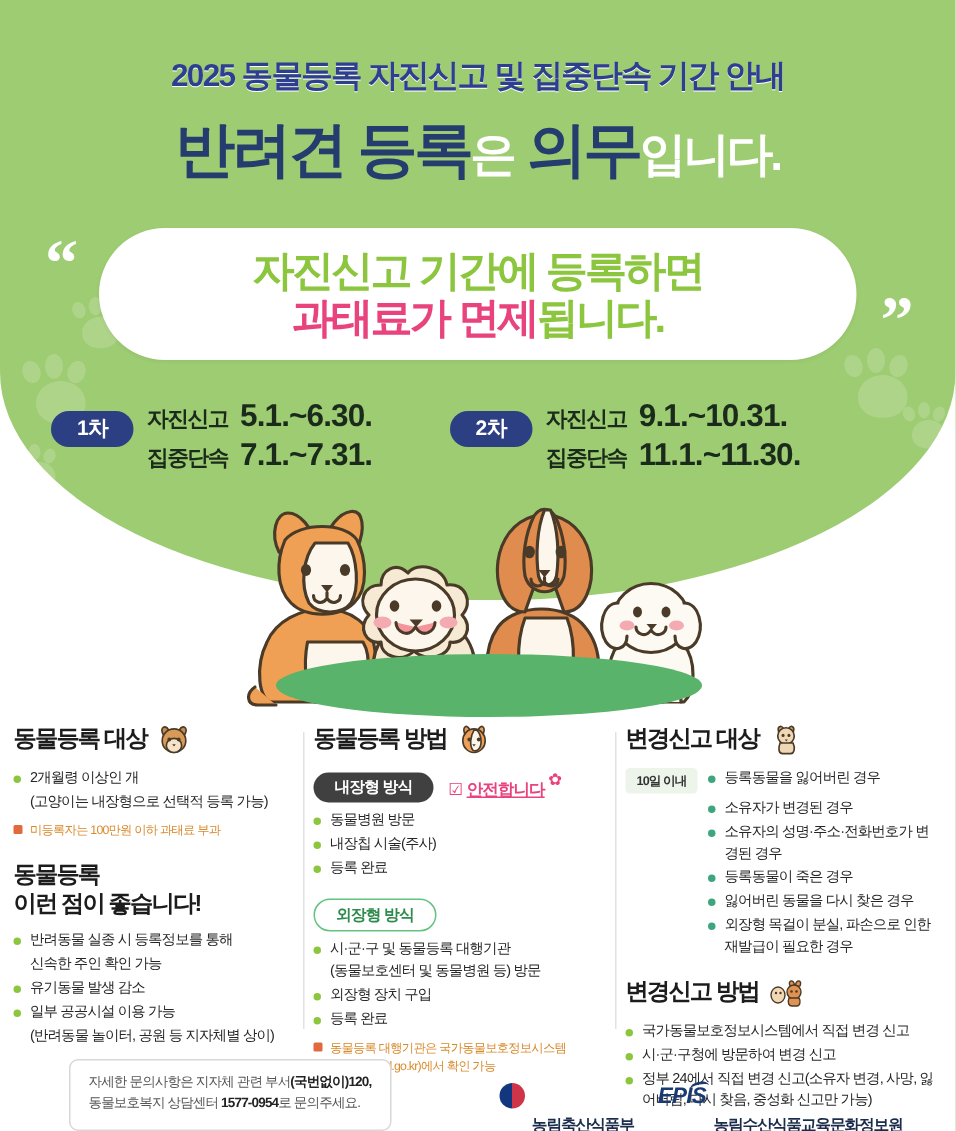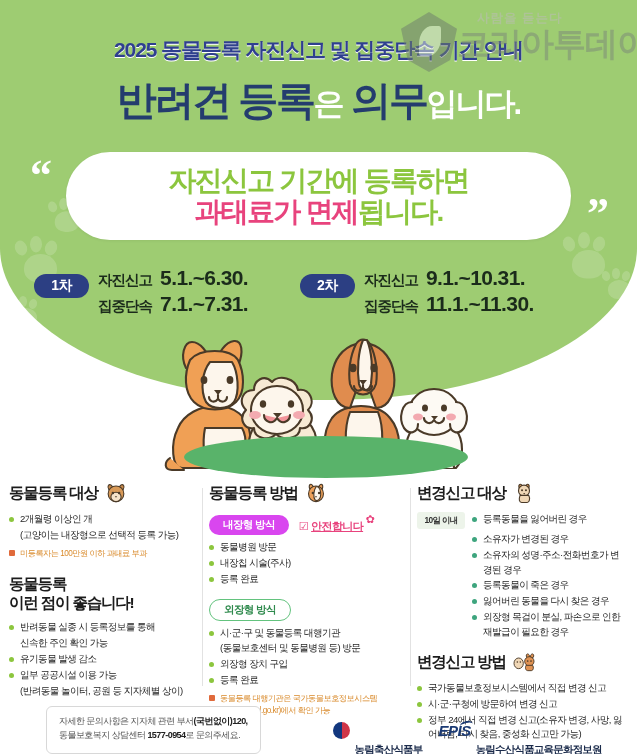--- a/index.html
+++ b/index.html
@@ -150,21 +150,21 @@
     font-size:8.2px; color:#d98a2b; letter-spacing:-.5px; margin-top:5px;
     padding-left:11px; position:relative; line-height:1.4;
   }
   .note:before{
     content:""; position:absolute; left:0; top:2px; width:6px; height:6px;
     background:#f0a93c; border-radius:1px;
   }
   .note.greenmark:before{ background:#e06a3b; }
 
   .pill{
-    display:inline-block; background:#d946ef; color:#fff; font-size:10.5px;
+    display:inline-block; background:#404040; color:#fff; font-size:10.5px;
     font-weight:800; letter-spacing:-.6px; border-radius:11px; padding:3px 14px;
     margin:3px 0 5px;
   }
   .pill.outline{ background:#fff; color:#2f8a4d; border:1.4px solid #63c37e; }
 
   .safe{
     display:inline-flex; align-items:center; gap:3px; margin-left:10px;
     font-size:11px; font-weight:800; color:#e8437d; letter-spacing:-.6px;
     position:relative;
   }
@@ -249,25 +249,20 @@
         <span class="pad t3"></span>
     </div>
     <div class="paw paw-e">
       <span class="pad main"></span>
         <span class="pad t1"></span>
         <span class="pad t2"></span>
         <span class="pad t3"></span>
     </div>
   </div>
 
-  <div class="watermark">
-    <div class="wm-leaf"></div>
-    <div class="wm-small">사람을 듣는다</div>
-    <div class="wm-big">코리아투데이</div>
-  </div>
 
   <div class="title-line">2025 동물등록 자진신고 및 집중단속 기간 안내</div>
 
   <div class="headline">
     <span class="nv">반려견 등록</span><span class="wh">은</span>
     <span class="nv">의무</span><span class="wh">입니다.</span>
   </div>
 
   <div class="quote-wrap">
     <span class="q-mark q-open">“</span>

